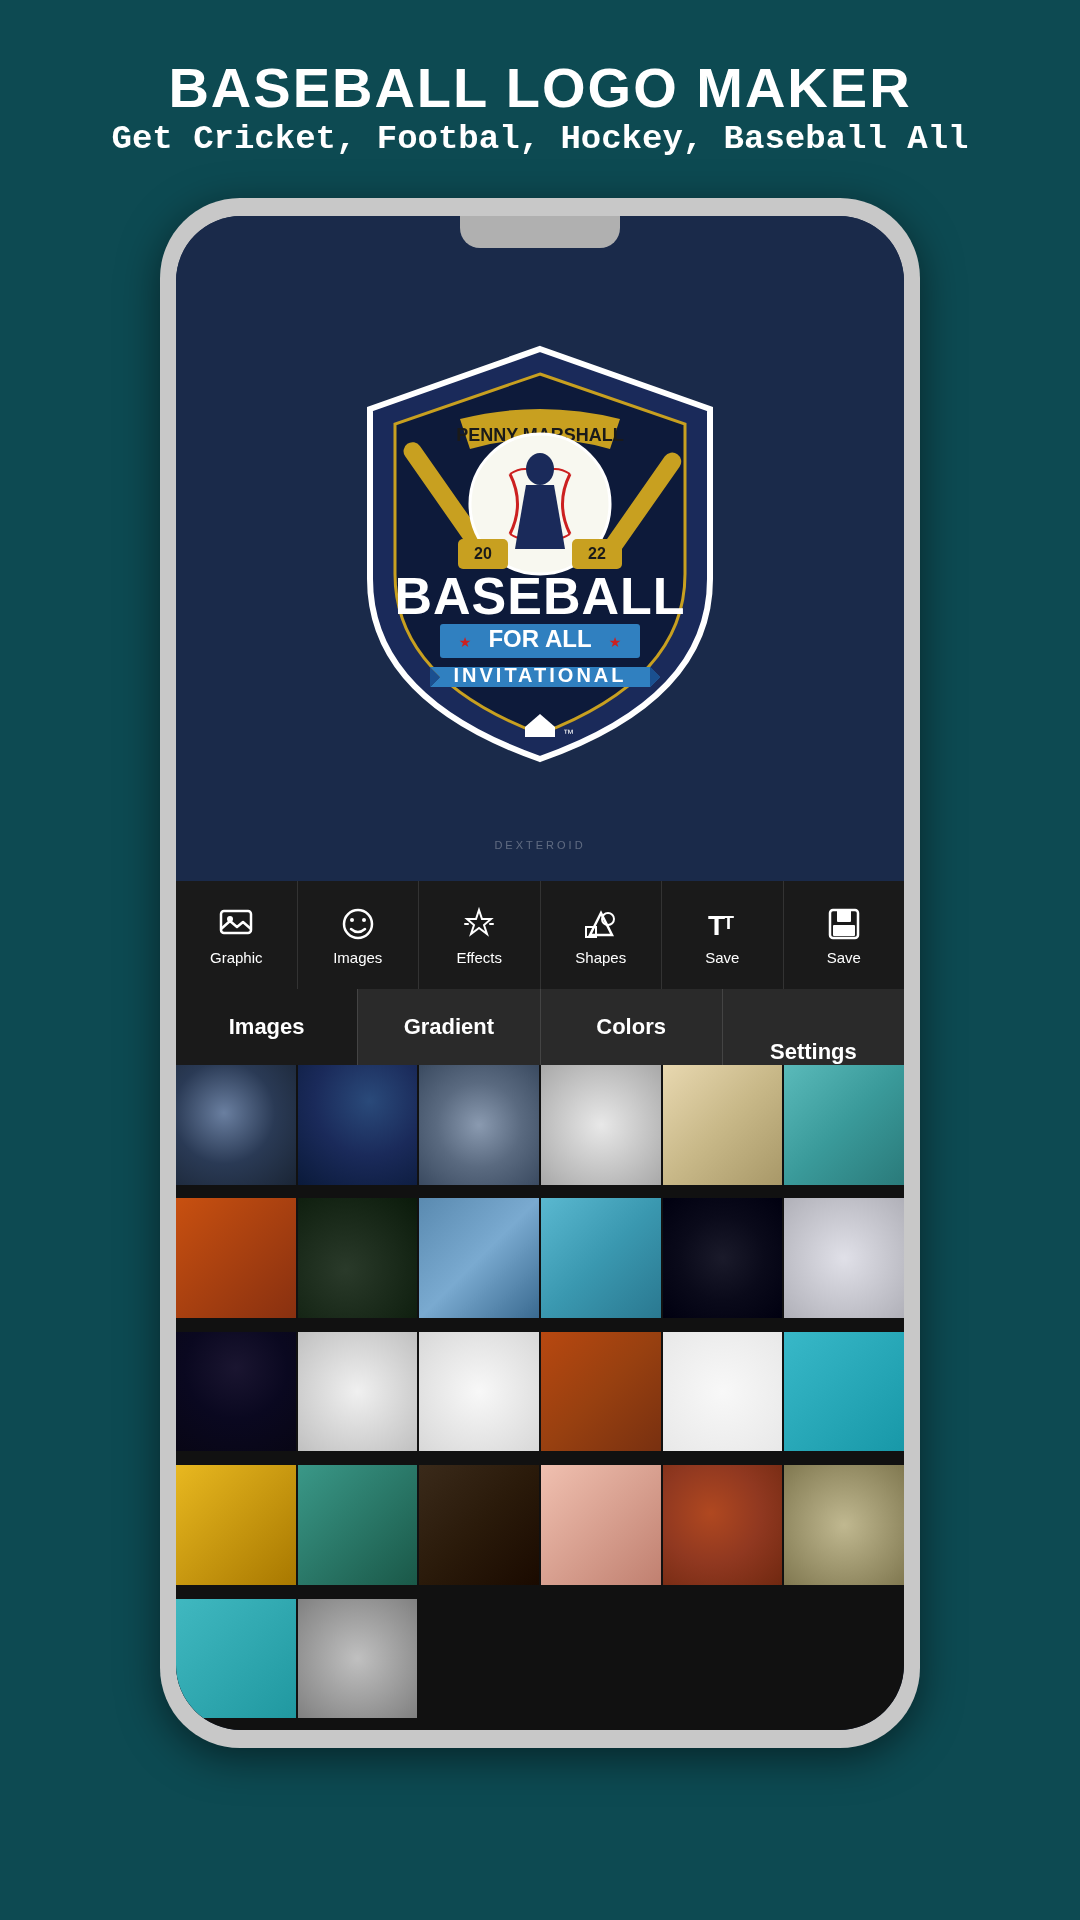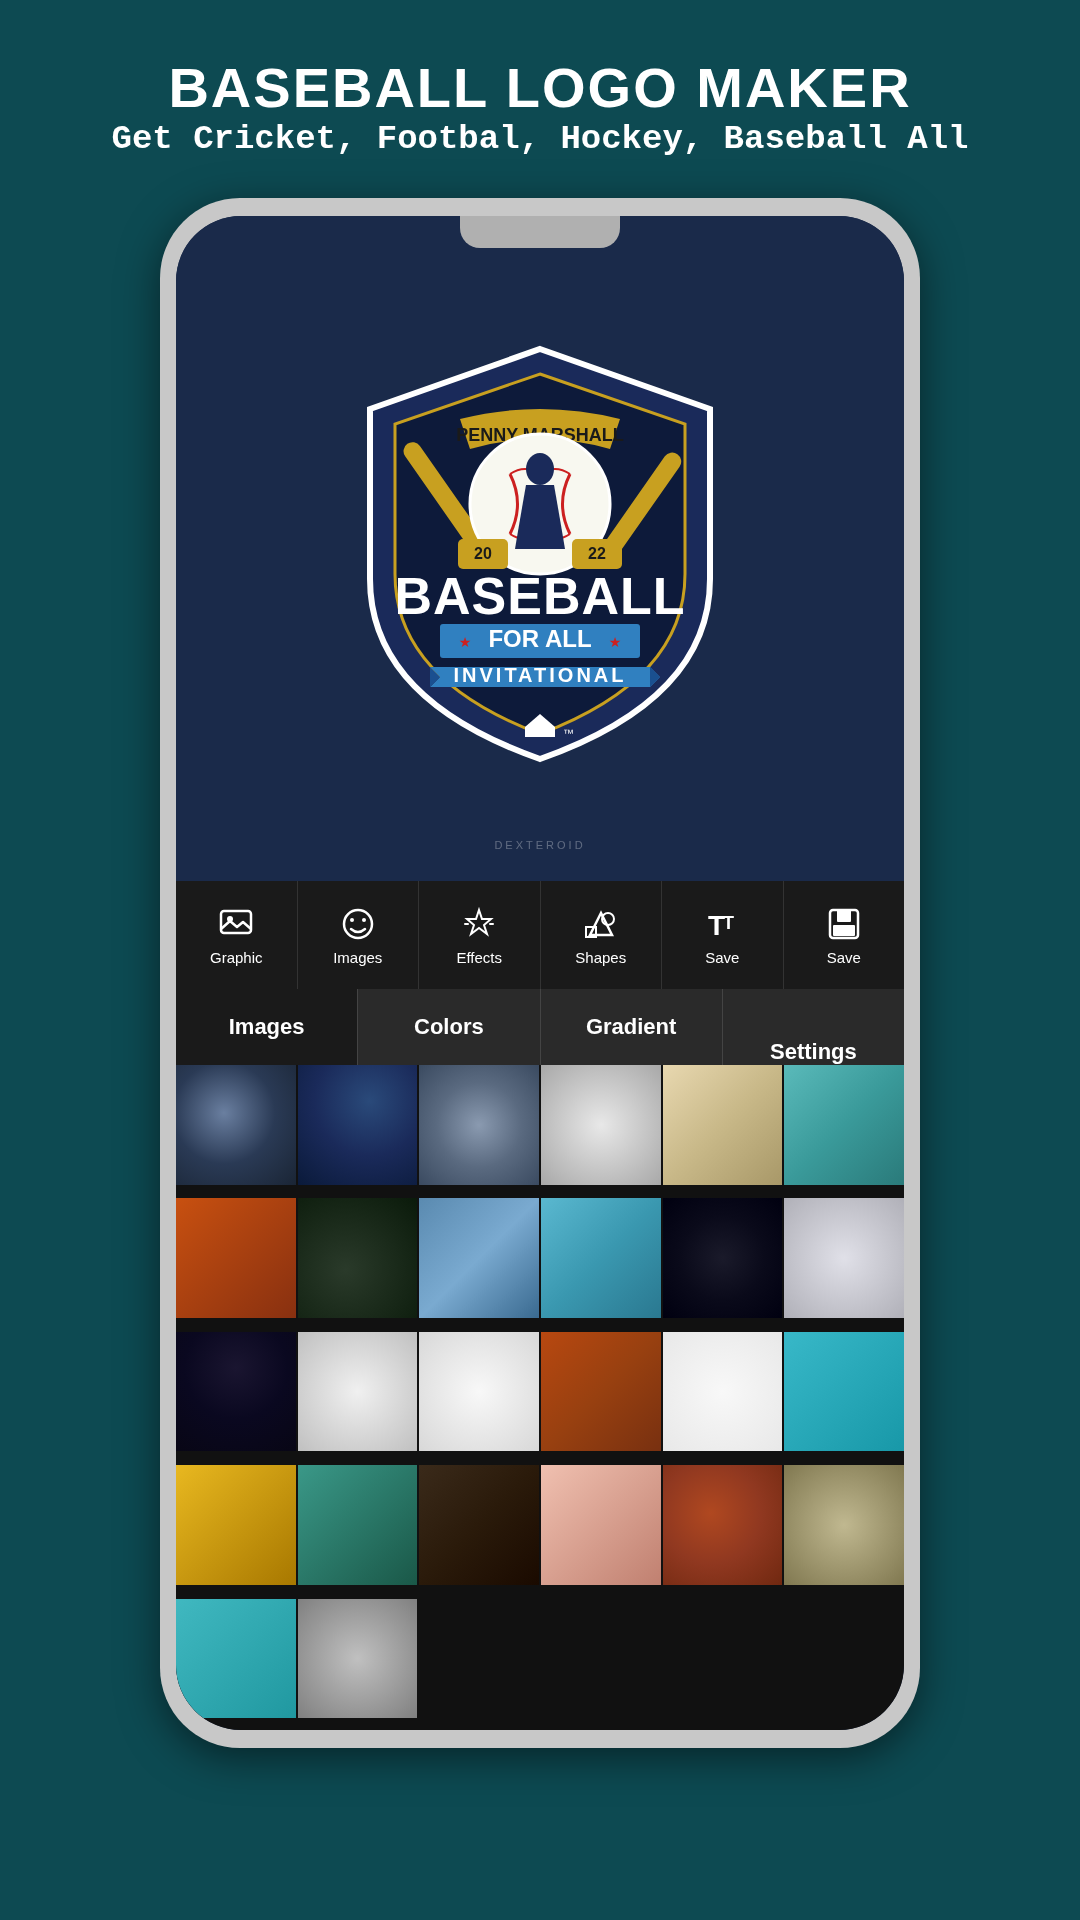--- a/index.html
+++ b/index.html
@@ -314,24 +314,24 @@
         </svg>
         <span class="toolbar-label">Save</span>
       </div>
     </div>
 
     <div class="subtoolbar">
       <div class="subtoolbar-item active">
         <span>Images</span>
       </div>
       <div class="subtoolbar-item">
+        <span>Gradient</span>
+      </div>
+      <div class="subtoolbar-item">
         <span>Colors</span>
-      </div>
-      <div class="subtoolbar-item">
-        <span>Gradient</span>
       </div>
       <div class="subtoolbar-item">
         <span>Settings</span>
       </div>
     </div>
 
     <div class="image-grid">
       <div class="image-cell cell-1"></div>
       <div class="image-cell cell-2"></div>
       <div class="image-cell cell-3"></div>

